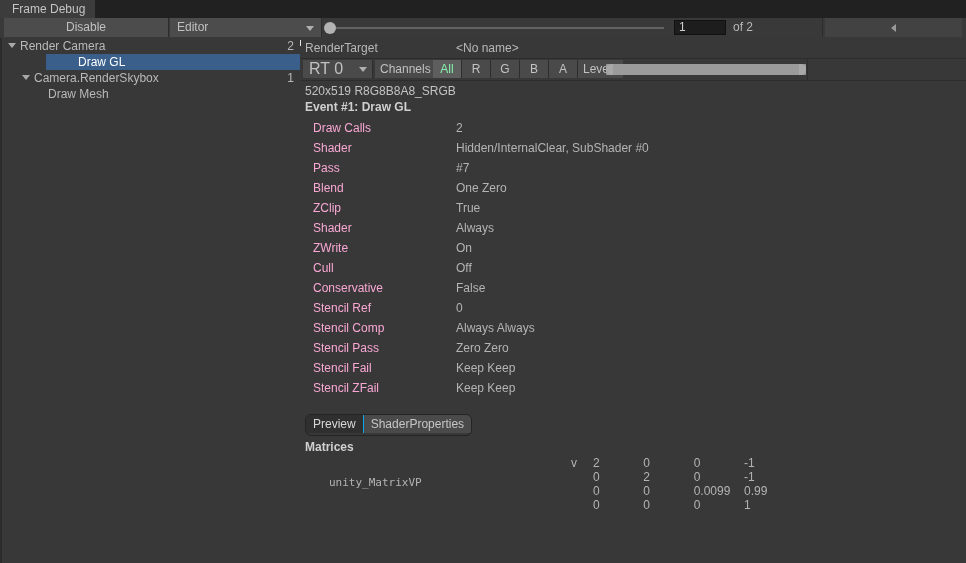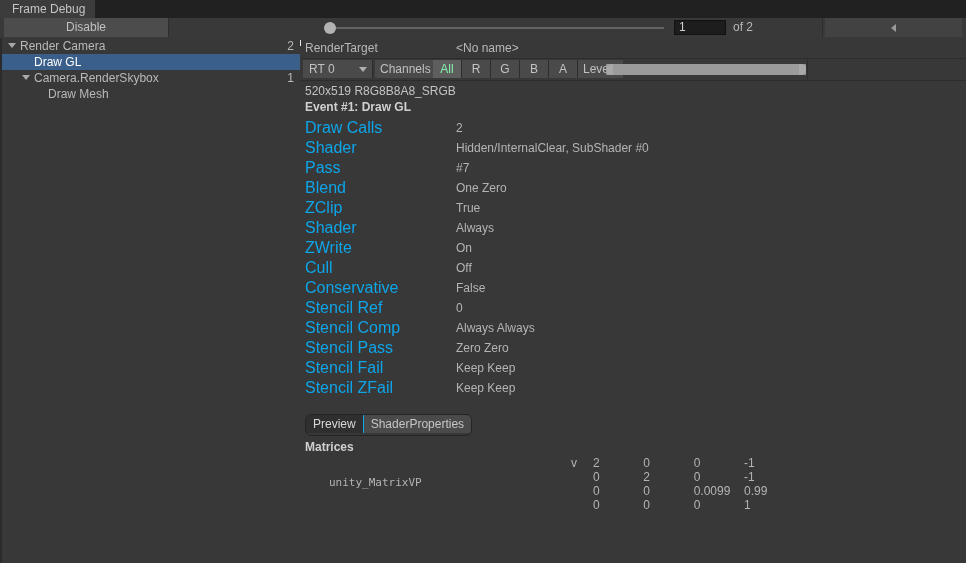--- a/index.html
+++ b/index.html
@@ -164,20 +164,21 @@
     position: relative;
     height: 16px;
     line-height: 16px;
     font-size: 12px;
     color: #b9b9b9;
     white-space: nowrap;
   }
   .tree-row.selected {
     background: #3a5f8a;
     color: #ffffff;
+    margin-left: 44px;
   }
   .tree-row .foldout {
     position: absolute;
     top: 5px;
     width: 0; height: 0;
     border-left: 4px solid transparent;
     border-right: 4px solid transparent;
     border-top: 5px solid #a9a9a9;
   }
   .tree-row .tlabel {
@@ -231,21 +232,21 @@
     left: 2px; top: 1px;
     width: 70px; height: 18px;
     background: #4a4a4a;
     border-right: 1px solid #2d2d2d;
     box-sizing: border-box;
   }
   .rtsel .lbl {
     position: absolute;
     left: 6px; top: 0;
     line-height: 18px;
-    font-size: 12px;
+    font-size: 16px;
     color: #c0c0c0;
   }
   .rtsel .caret-down {
     right: 5px; top: 7px;
     border-top-color: #b0b0b0;
   }
   .chan-label {
     position: absolute;
     left: 74px; top: 1px;
     height: 18px;
@@ -334,24 +335,24 @@
     position: absolute;
     left: 0; top: 80px;
     width: 665px;
   }
   .prop-row {
     position: relative;
     height: 20px;
   }
   .prop-row .pkey {
     position: absolute;
-    left: 4px; top: 0;
+    left: 12px; top: 0;
     line-height: 20px;
-    font-size: 16px;
-    color: #0ea5e9;
+    font-size: 12px;
+    color: #f9a8d4;
   }
   .prop-row .pval {
     position: absolute;
     left: 155px; top: 0;
     line-height: 20px;
     font-size: 12px;
     color: #b4b4b4;
   }
 
   
@@ -423,20 +424,24 @@
 
 <div class="window">
 
   <div class="tabstrip">
     <div class="tab">Frame Debug</div>
   </div>
 
   <div class="toolbar">
     <div class="tb-btn tb-disable">Disable</div>
 
+    <div class="tb-dropdown">
+      <span class="lbl">Editor</span>
+      <span class="caret-down"></span>
+    </div>
 
     <div class="slider-track-wrap">
       <div class="slider-line"></div>
       <div class="slider-knob"></div>
     </div>
 
     <div class="num-field">1</div>
     <div class="of-label">of 2</div>
 
     <div class="tb-sep" style="left:822px;"></div>

